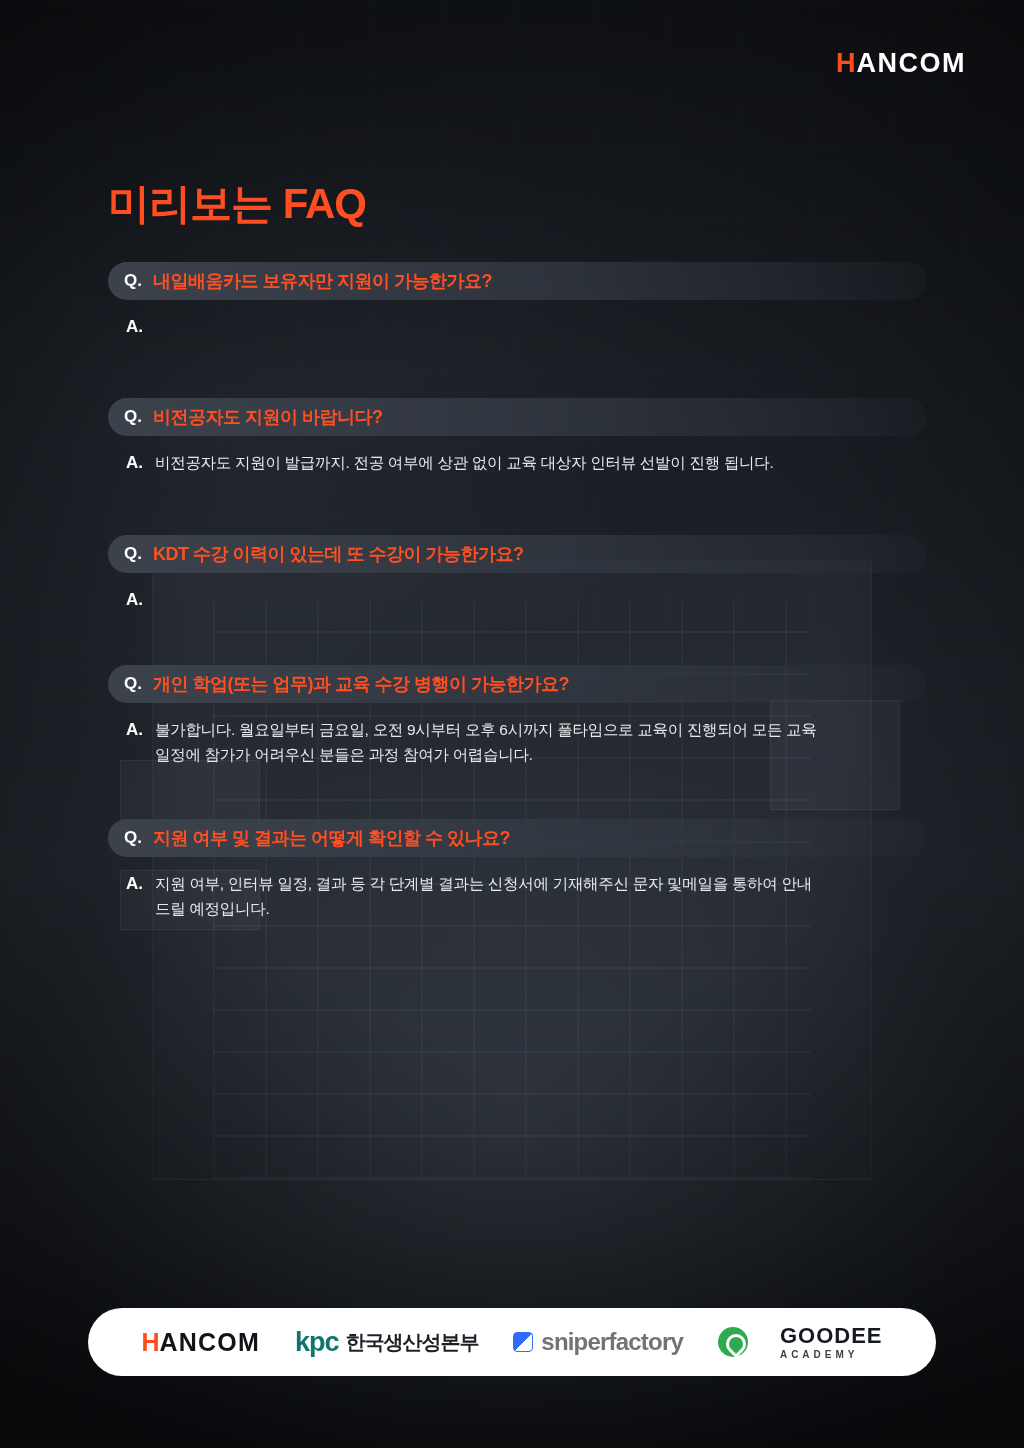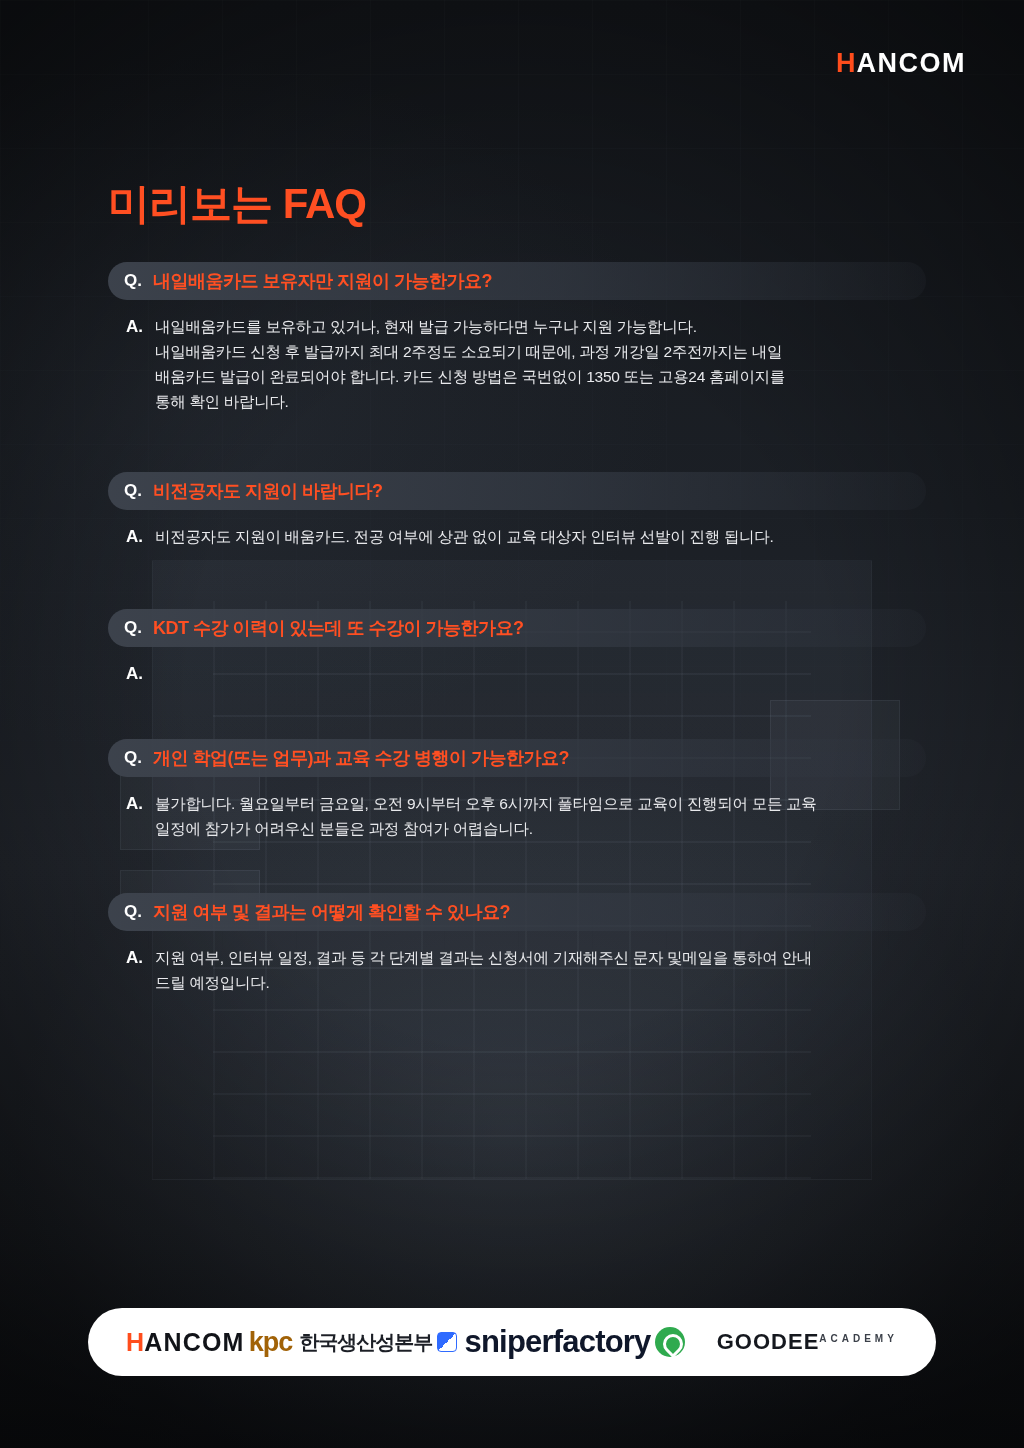--- a/index.html
+++ b/index.html
@@ -155,47 +155,47 @@
     display: flex;
     align-items: center;
     justify-content: space-around;
     padding: 0 36px;
   }
   .f-logo { display: flex; align-items: center; }
 
   .f-hancom .m { font-size: 25px; font-weight: 700; color: #ff4d1c; line-height: 1; }
   .f-hancom .t { font-size: 25px; font-weight: 700; color: #111318; line-height: 1; letter-spacing: 1.2px; }
 
-  .f-kpc .kpc { font-size: 27px; font-weight: 700; color: #a16207; line-height: 1; letter-spacing: -1px; }
+  .f-kpc .kpc { font-size: 27px; font-weight: 700; color: #0f766e; line-height: 1; letter-spacing: -1px; }
   .f-kpc .kr { font-size: 20px; font-weight: 700; color: #1c1f26; margin-left: 7px; letter-spacing: -1px; }
 
   .f-sniper .sq {
     width: 20px; height: 20px; border-radius: 4px;
     background: linear-gradient(135deg, #2f6bff 0%, #2f6bff 50%, #ffffff 50%, #ffffff 100%);
     border: 1px solid #2f6bff;
     margin-right: 8px;
   }
-  .f-sniper .nm { font-size: 31px; font-weight: 700; color: #0f172a; letter-spacing: -0.8px; }
+  .f-sniper .nm { font-size: 24px; font-weight: 700; color: #737373; letter-spacing: -0.8px; }
 
   .f-goodee { align-items: center; }
   .f-goodee .leaf {
     width: 30px; height: 30px; border-radius: 50%;
     background: #2faa4e;
     margin-right: 8px;
     position: relative;
   }
   .f-goodee .leaf:after {
     content: "";
     position: absolute; left: 8px; top: 7px;
     width: 14px; height: 14px;
     border: 3px solid #ffffff;
     border-radius: 50% 50% 50% 0;
     transform: rotate(-45deg);
   }
-  .f-goodee .gtext { display: flex; flex-direction: row; line-height: 1; margin-left: 24px; }
+  .f-goodee .gtext { display: flex; flex-direction: column; line-height: 1; margin-left: 24px; }
   .f-goodee .g1 { font-size: 22px; font-weight: 700; color: #15181e; letter-spacing: 1px; }
   .f-goodee .g2 { font-size: 10px; font-weight: 700; color: #3b4049; letter-spacing: 4px; margin-top: 3px; }
 </style>
 </head>
 <body>
 
 <div class="page">
 
   <div class="bg-grid"></div>
   <div class="bg-building"></div>
@@ -214,35 +214,31 @@
 
   <div class="faq-list">
 
     <div class="faq-item gap-lg">
       <div class="q-row">
         <span class="q-mark">Q.</span>
         <span class="q-text">내일배움카드 보유자만 지원이 가능한가요?</span>
       </div>
       <div class="a-row">
         <span class="a-mark">A.</span>
-        <span class="a-text">내일배움카드를 보유하고 있거나, 현재 발급 가능하다면 누구나 지원 가능합니다.
-내일배움카드 신청 후 발급까지 최대 2주정도 소요되기 때문에, 과정 개강일 2주전까지는 내일
-배움카드 발급이 완료되어야 합니다. 카드 신청 방법은 국번없이 1350 또는 고용24 홈페이지를
-통해 확인 바랍니다.</span>
       </div>
     </div>
 
     <div class="faq-item gap-lg">
       <div class="q-row">
         <span class="q-mark">Q.</span>
         <span class="q-text">비전공자도 지원이 바랍니다?</span>
       </div>
       <div class="a-row">
         <span class="a-mark">A.</span>
-        <span class="a-text">비전공자도 지원이 배움카드. 전공 여부에 상관 없이 교육 대상자 인터뷰 선발이 진행 됩니다.</span>
+        <span class="a-text">비전공자도 지원이 발급까지. 전공 여부에 상관 없이 교육 대상자 인터뷰 선발이 진행 됩니다.</span>
       </div>
     </div>
 
     <div class="faq-item gap-md">
       <div class="q-row">
         <span class="q-mark">Q.</span>
         <span class="q-text">KDT 수강 이력이 있는데 또 수강이 가능한가요?</span>
       </div>
       <div class="a-row">
         <span class="a-mark">A.</span>

